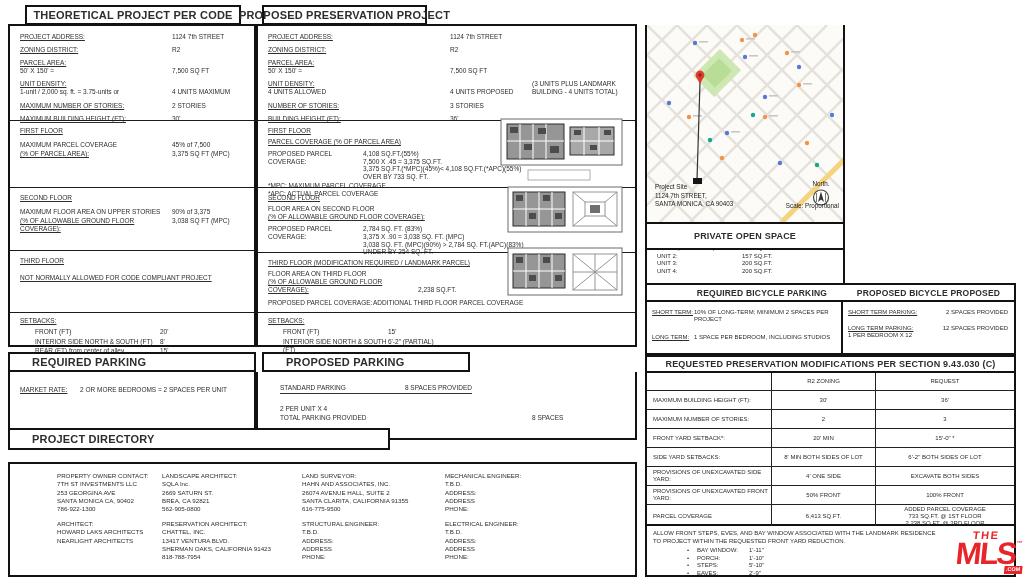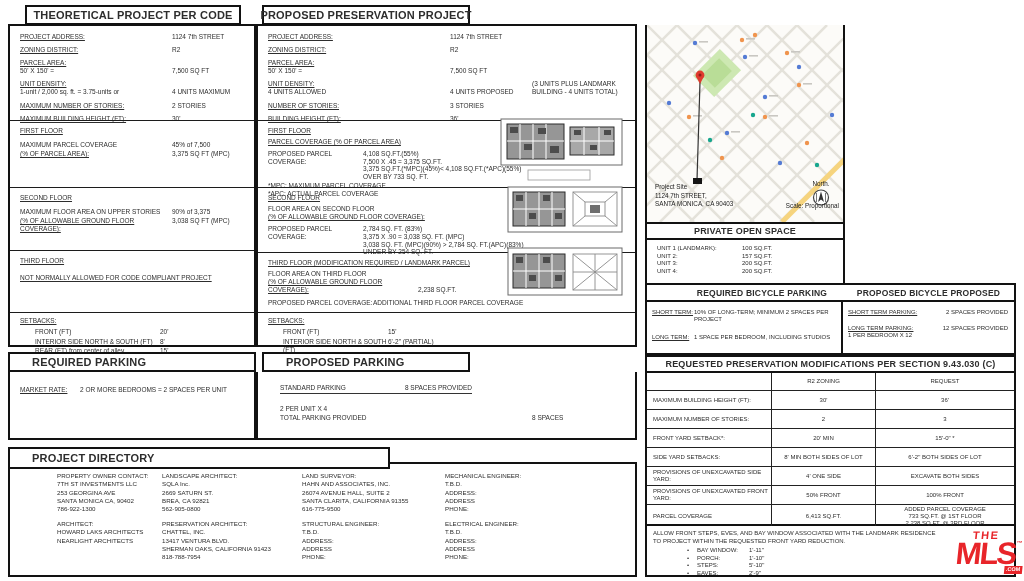--- a/index.html
+++ b/index.html
@@ -119,21 +119,21 @@
   </div>
 
   <div class="hdr hleft" style="left:8px;top:352px;width:248px;height:20px">REQUIRED PARKING</div>
   <div class="box nt" style="left:8px;top:372px;width:248px;height:68px">
     <div class="frow small" style="margin-top:14px;padding-left:10px">
       <span class="u" style="flex:0 0 60px">MARKET RATE:</span>
       <span>2 OR MORE BEDROOMS = 2 SPACES PER UNIT</span>
     </div>
   </div>
 
-  <div class="hdr hleft" style="left:8px;top:447px;width:382px;height:22px">PROJECT DIRECTORY</div>
+  <div class="hdr hleft" style="left:8px;top:428px;width:382px;height:22px">PROJECT DIRECTORY</div>
   <div class="box" style="left:8px;top:462px;width:629px;height:115px">
     <div class="dirgrid">
       <div>
           <div class="role">PROPERTY OWNER CONTACT:</div>
           <div class="pre">7TH ST INVESTMENTS LLC
 253 GEORGINA AVE
 SANTA MONICA CA, 90402
 786-922-1300</div>
         </div>
       <div>
@@ -179,21 +179,21 @@
       <div>
           <div class="role">ELECTRICAL ENGINEER:</div>
           <div class="pre">T.B.D.
 ADDRESS:
 ADDRESS
 PHONE:</div>
         </div>
     </div>
   </div>
 
-  <div class="hdr" style="left:262px;top:5px;width:208px;height:20px">PROPOSED PRESERVATION PROJECT</div>
+  <div class="hdr" style="left:262px;top:5px;width:165px;height:20px">PROPOSED PRESERVATION PROJECT</div>
 
   <div class="box" style="left:256px;top:24px;width:381px;height:323px">
     <div class="sec" style="height:94px">
       <div class="frow" style="margin-top:3px">
           <span class="lbM u">PROJECT ADDRESS:</span>
           <span>1124 7th STREET</span>
         </div>
       <div class="frow">
           <span class="lbM u">ZONING DISTRICT:</span>
           <span>R2</span>
@@ -435,21 +435,21 @@
       <svg width="22" height="17" viewBox="0 0 22 17">
         <circle cx="11" cy="8.5" r="7.5" fill="#fff" stroke="#444" stroke-width="1.2"></circle>
         <line x1="6.5" y1="4" x2="6.5" y2="13" stroke="#555" stroke-width="0.8"></line>
         <line x1="15.5" y1="4" x2="15.5" y2="13" stroke="#555" stroke-width="0.8"></line>
         <path d="M11 2.5 L14 13 L11 10.5 L8 13 Z" fill="#333"></path>
       </svg>
     </div>
     <div class="maplbl" style="left:128px;top:177px;width:64px;text-align:right">Scale:  Proportional</div>
   </div>
 
-  <div class="hdr sm" style="left:645px;top:222px;width:200px;height:18px">PRIVATE OPEN SPACE</div>
+  <div class="hdr sm" style="left:645px;top:222px;width:200px;height:28px">PRIVATE OPEN SPACE</div>
   <div class="box nt nb" style="left:645px;top:240px;width:200px;height:43px">
     <div class="t6" style="padding:5px 0 0 10px">
       <div class="kv">
           <span style="flex:0 0 85px">UNIT 1 (LANDMARK):</span>
           <span>100 SQ.FT.</span>
         </div>
       <div class="kv">
           <span style="flex:0 0 85px">UNIT 2:</span>
           <span>157 SQ.FT.</span>
         </div>

